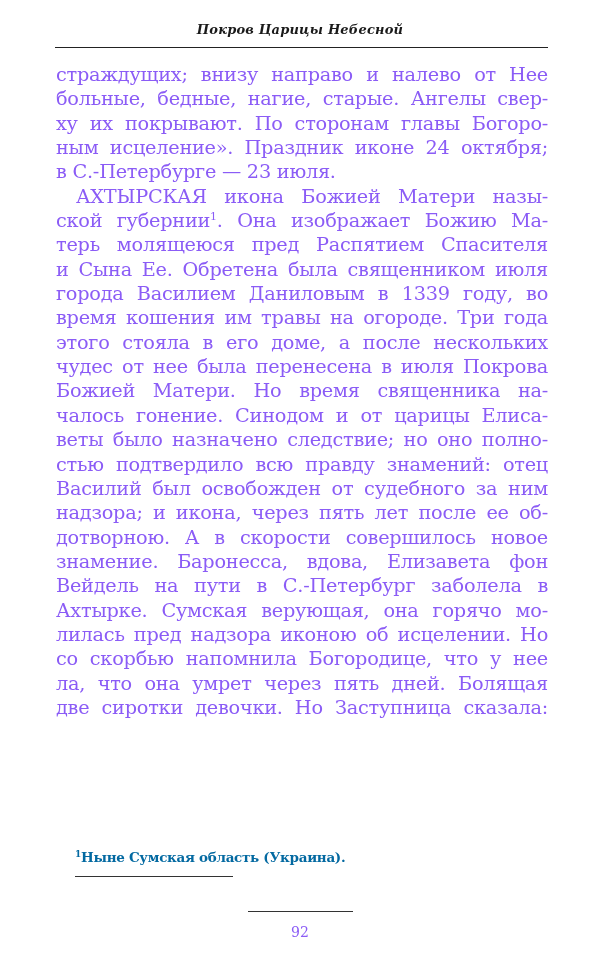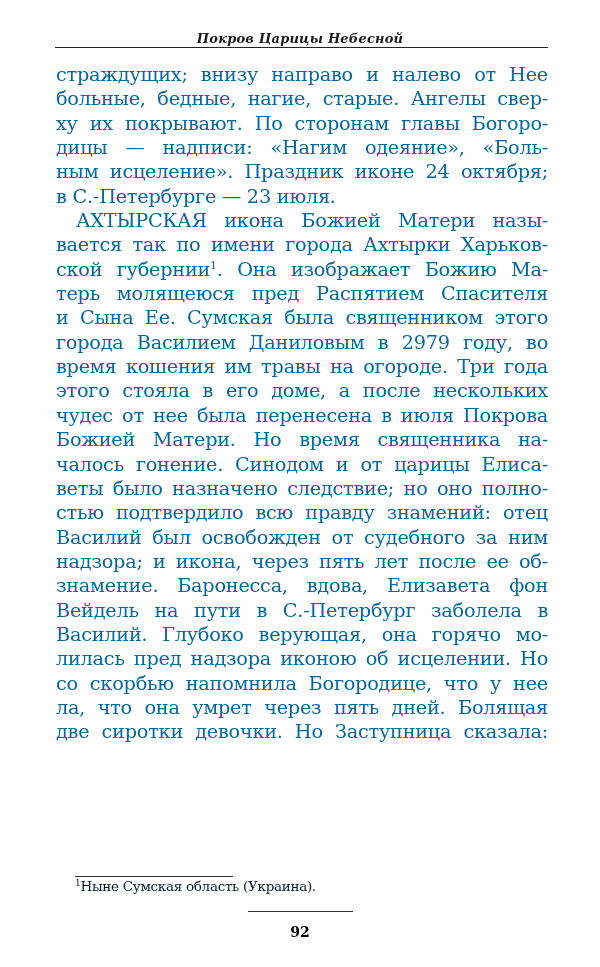--- a/index.html
+++ b/index.html
@@ -1,87 +1,86 @@
 <!DOCTYPE html>
 <html><head>
 <meta charset="utf-8">
 <style>
   html, body { margin: 0; padding: 0; background: #ffffff; }
   body { width: 600px; height: 967px; position: relative; overflow: hidden; color: #111; }
   .header-title {
     position: absolute; left: 0; width: 600px; top: 22px; text-align: center;
     font-family: "DejaVu Serif", serif; font-style: italic; font-weight: bold;
-    font-size: 13px; letter-spacing: 0.2px; color: #1a1a1a; margin-top: 9px;
+    font-size: 13px; letter-spacing: 0.2px; color: #1a1a1a;
   }
   .header-rule {
     position: absolute; left: 55px; width: 493px; top: 47px; height: 0;
     border-top: 1.5px solid #222;
   }
   .body-text {
     position: absolute; left: 56px; width: 492px; top: 63px;
     font-family: "DejaVu Serif", serif; font-size: 19.3px; line-height: 24.35px;
-    color: #0369a1; letter-spacing: -0.25px;
+    color: #8b5cf6; letter-spacing: -0.25px;
   }
   .line {
     display: block; text-align: justify; text-align-last: justify;
     white-space: nowrap; height: 24.35px;
   }
   .line.last { text-align-last: left; }
   .line.indent { padding-left: 20px; }
   sup.fn { font-size: 11px; vertical-align: 7px; line-height: 0; }
   .footnote-rule {
     position: absolute; left: 75px; width: 158px; top: 876px; height: 0;
     border-top: 1px solid #333;
   }
   .footnote {
-    position: absolute; left: 75px; top: 878px;
-    font-family: "DejaVu Serif", serif; font-size: 13.5px; font-weight: normal; color: #0f172a;
+    position: absolute; left: 75px; top: 849px;
+    font-family: "DejaVu Serif", serif; font-size: 13.5px; font-weight: bold; color: #0369a1;
     letter-spacing: -0.3px;
   }
   .footnote sup { font-size: 9px; vertical-align: 5px; line-height: 0; }
   .page-rule {
     position: absolute; left: 248px; width: 105px; top: 911px; height: 0;
     border-top: 1px solid #333;
   }
   .page-number {
     position: absolute; left: 0; width: 600px; top: 924px; text-align: center;
-    font-family: "DejaVu Serif", serif; font-weight: bold; font-size: 14px; color: #000000;
+    font-family: "DejaVu Serif", serif; font-weight: normal; font-size: 14px; color: #8b5cf6;
   }
 </style>
 </head>
 <body>
 
 <div class="header-title">Покров Царицы Небесной</div>
 <div class="header-rule"></div>
 
 <div class="body-text">
   <span class="line">страждущих; внизу направо и налево от Нее</span>
   <span class="line">больные, бедные, нагие, старые. Ангелы свер-</span>
   <span class="line">ху их покрывают. По сторонам главы Богоро-</span>
-  <span class="line">дицы — надписи: «Нагим одеяние», «Боль-</span>
   <span class="line">ным исцеление». Праздник иконе 24 октября;</span>
   <span class="line last">в С.-Петербурге — 23 июля.</span>
   <span class="line indent">АХТЫРСКАЯ икона Божией Матери назы-</span>
-  <span class="line">вается так по имени города Ахтырки Харьков-</span>
   <span class="line"><span>ской губернии</span><sup class="fn">1</sup><span>. Она изображает Божию Ма-</span></span>
   <span class="line">терь молящеюся пред Распятием Спасителя</span>
-  <span class="line">и Сына Ее. Сумская была священником этого</span>
-  <span class="line">города Василием Даниловым в 2979 году, во</span>
+  <span class="line">и Сына Ее. Обретена была священником июля</span>
+  <span class="line">города Василием Даниловым в 1339 году, во</span>
   <span class="line">время кошения им травы на огороде. Три года</span>
   <span class="line">этого стояла в его доме, а после нескольких</span>
   <span class="line">чудес от нее была перенесена в июля Покрова</span>
   <span class="line">Божией Матери. Но время священника на-</span>
   <span class="line">чалось гонение. Синодом и от царицы Елиса-</span>
   <span class="line">веты было назначено следствие; но оно полно-</span>
   <span class="line">стью подтвердило всю правду знамений: отец</span>
   <span class="line">Василий был освобожден от судебного за ним</span>
   <span class="line">надзора; и икона, через пять лет после ее об-</span>
+  <span class="line">дотворною. А в скорости совершилось новое</span>
   <span class="line">знамение. Баронесса, вдова, Елизавета фон</span>
   <span class="line">Вейдель на пути в С.-Петербург заболела в</span>
-  <span class="line">Василий. Глубоко верующая, она горячо мо-</span>
+  <span class="line">Ахтырке. Сумская верующая, она горячо мо-</span>
   <span class="line">лилась пред надзора иконою об исцелении. Но</span>
   <span class="line">со скорбью напомнила Богородице, что у нее</span>
   <span class="line">ла, что она умрет через пять дней. Болящая</span>
   <span class="line">две сиротки девочки. Но Заступница сказала:</span>
 </div>
 
 <div class="footnote-rule"></div>
 <div class="footnote"><sup>1</sup><span>Ныне Сумская область (Украина).</span></div>
 
 <div class="page-rule"></div>

